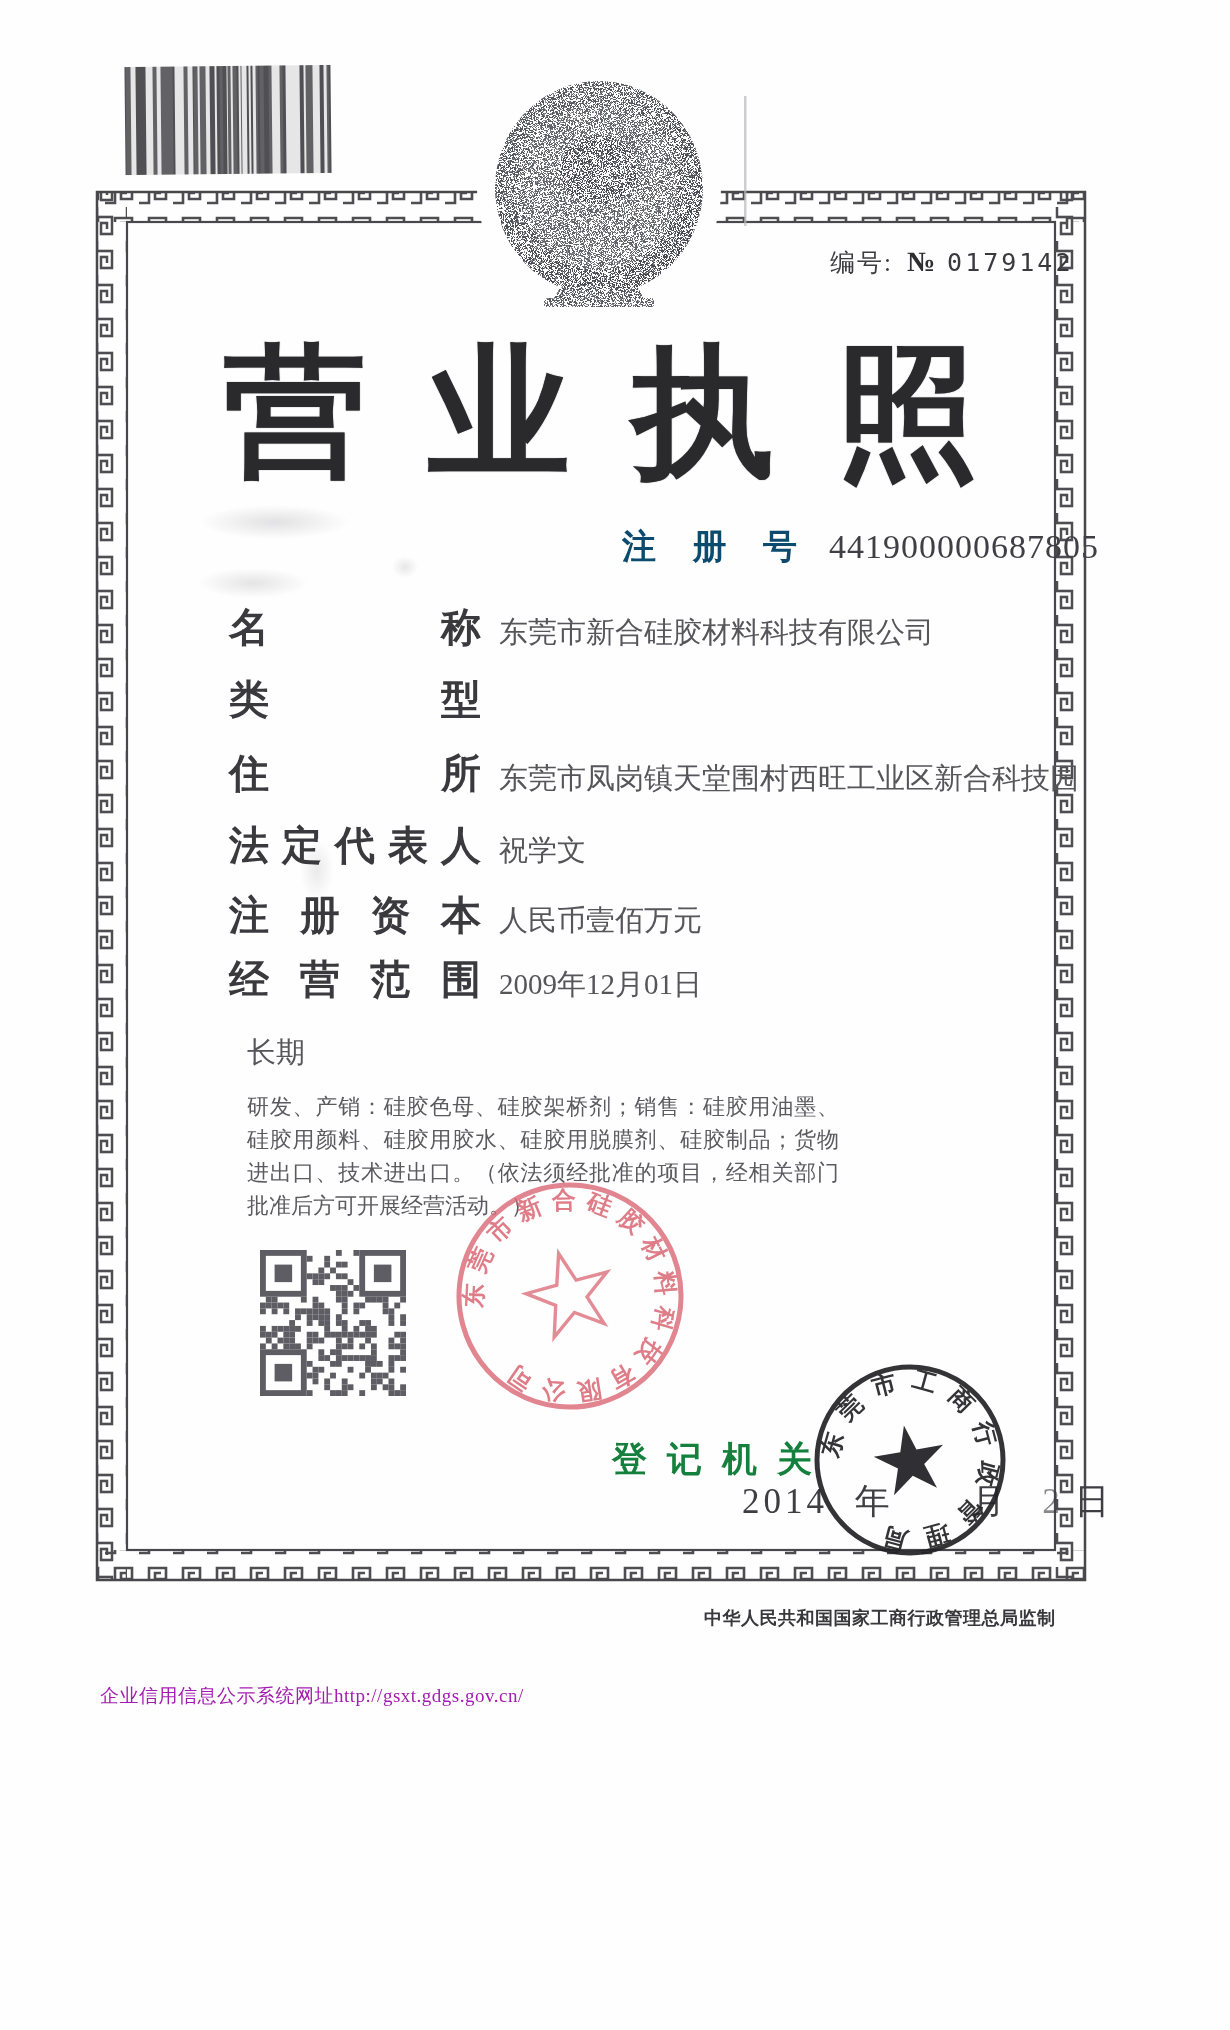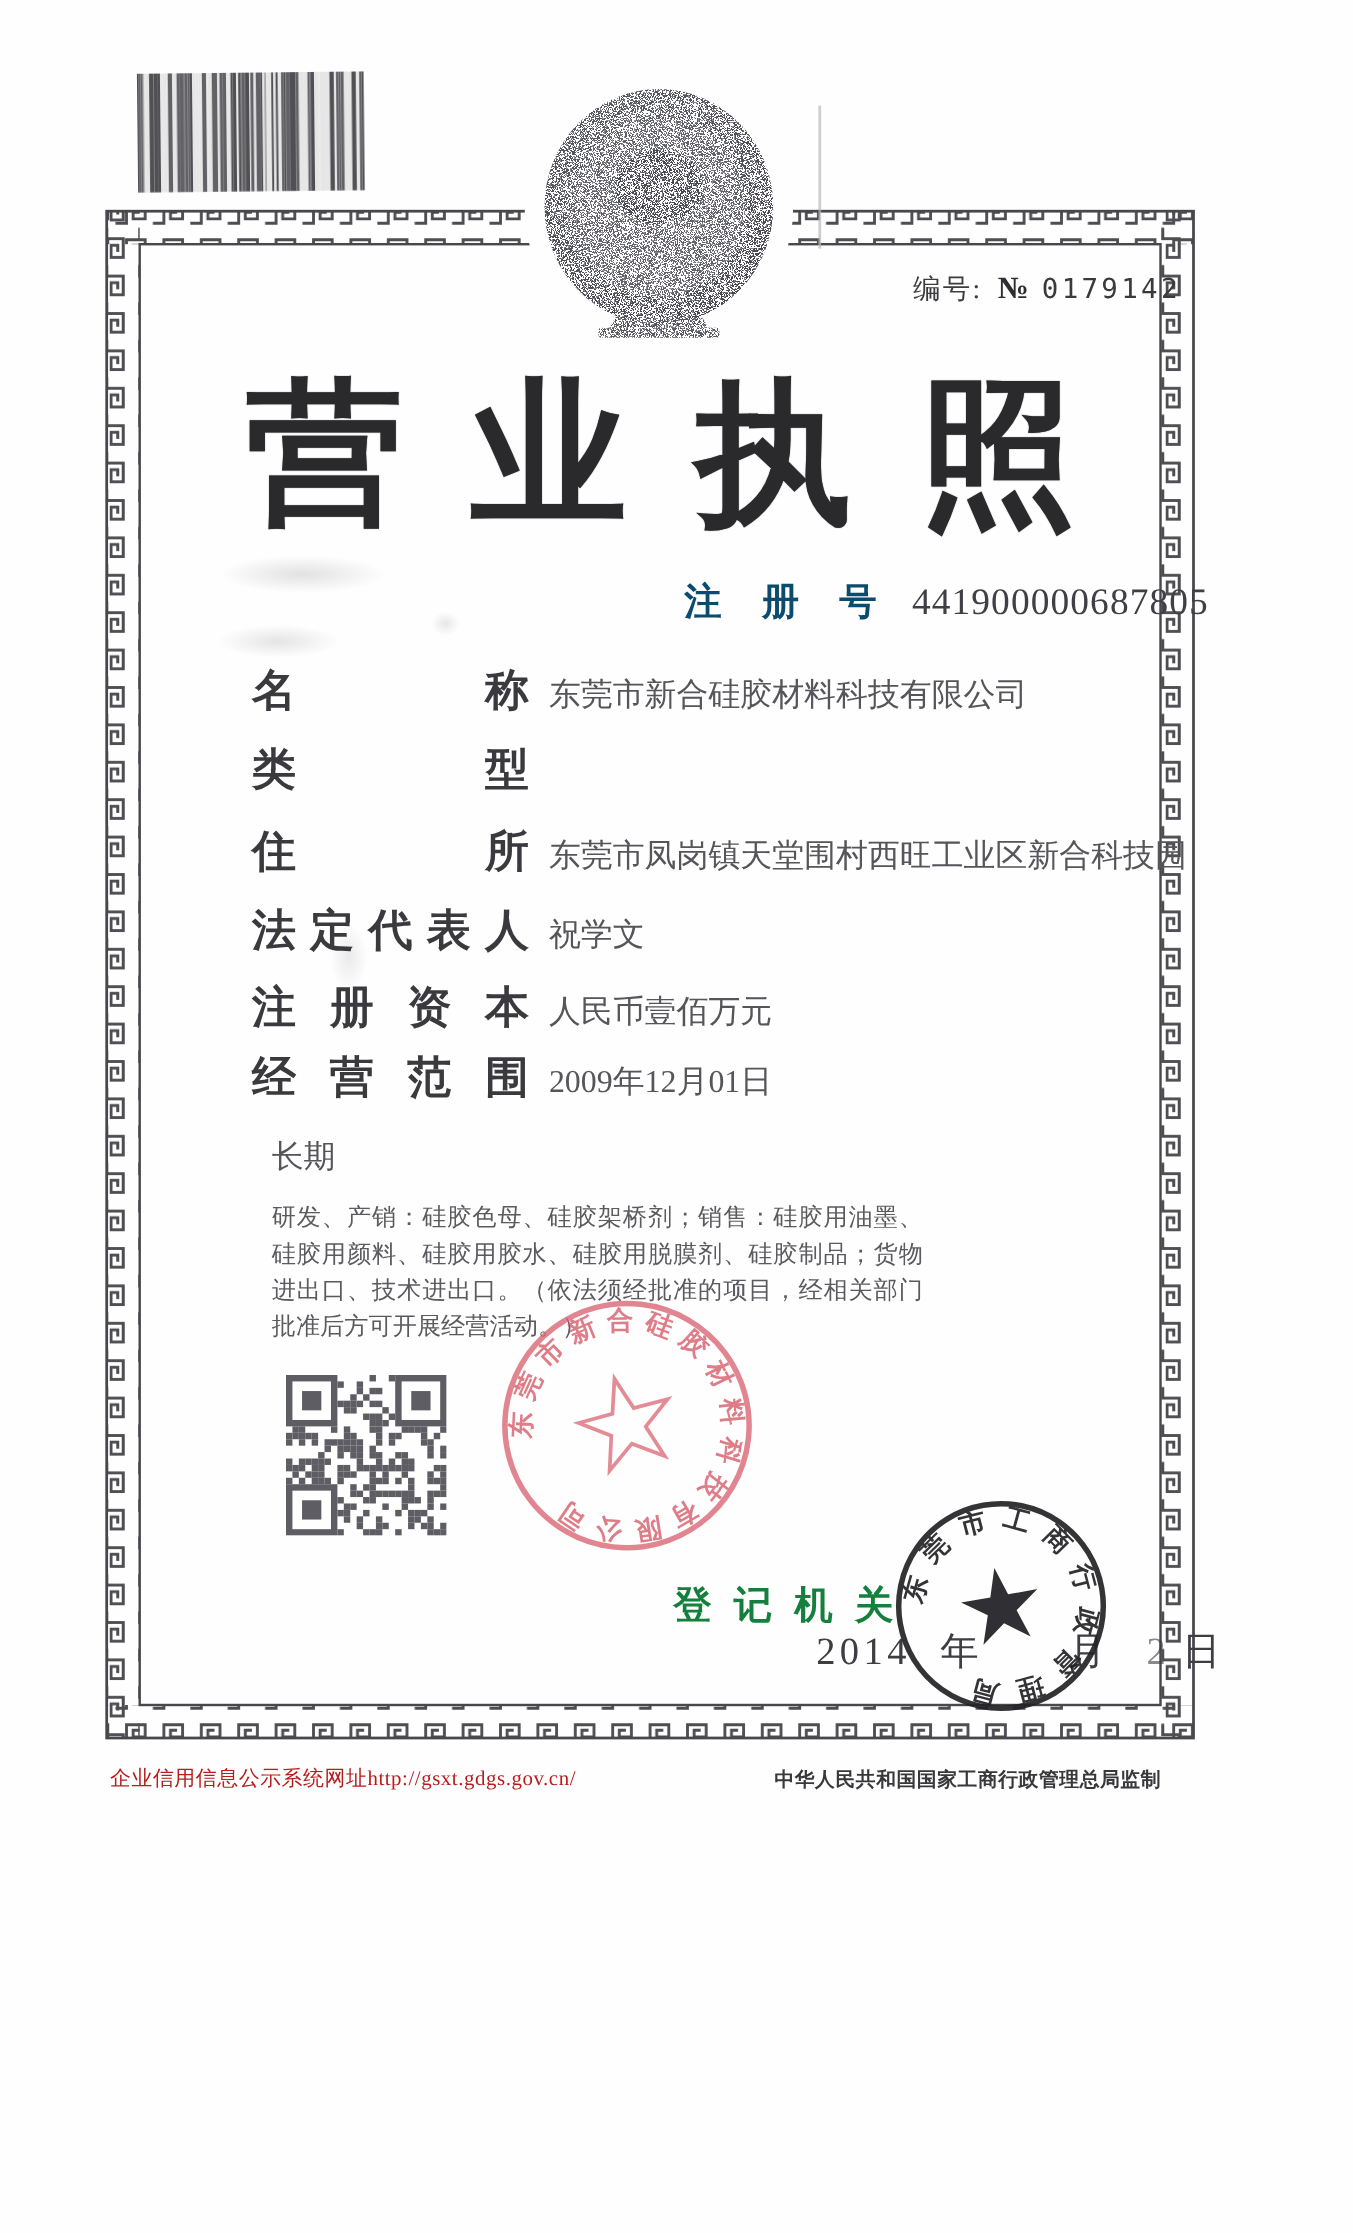--- a/index.html
+++ b/index.html
@@ -59,21 +59,21 @@
   #registry-label{left:612px;top:1436px;z-index:2;font-size:35px;font-weight:bold;color:#15803d;letter-spacing:20px;white-space:nowrap;}
   #date-line{left:742px;top:1478px;z-index:3;font-size:35px;color:#3d3d42;white-space:nowrap;}
   #date-line span{display:inline-block;}
   #dt-year{letter-spacing:4px;text-align:right;}
   #dt-year-unit{margin-left:18px;}
   #dt-month-unit{margin-left:72px;}
   #dt-day-digit{margin-left:28px;opacity:.6;}
   #dt-day-unit{margin-left:6px;}
 
   
-  #footer-left{left:100px;top:1604px;z-index:2;font-size:19px;color:#b91c1c;letter-spacing:.5px;}
+  #footer-left{left:100px;top:1683px;z-index:2;font-size:19px;color:#a21caf;letter-spacing:.5px;}
   #footer-right{left:704px;top:1606px;z-index:2;font-size:18px;font-weight:bold;color:#38383c;letter-spacing:.5px;}
 
   
   .smudge{position:absolute;z-index:1;background:radial-gradient(closest-side,rgba(90,90,100,.35),rgba(90,90,100,0));border-radius:50%;}
 </style>
 </head>
 <body>
 
 <div id="sheet">
 

